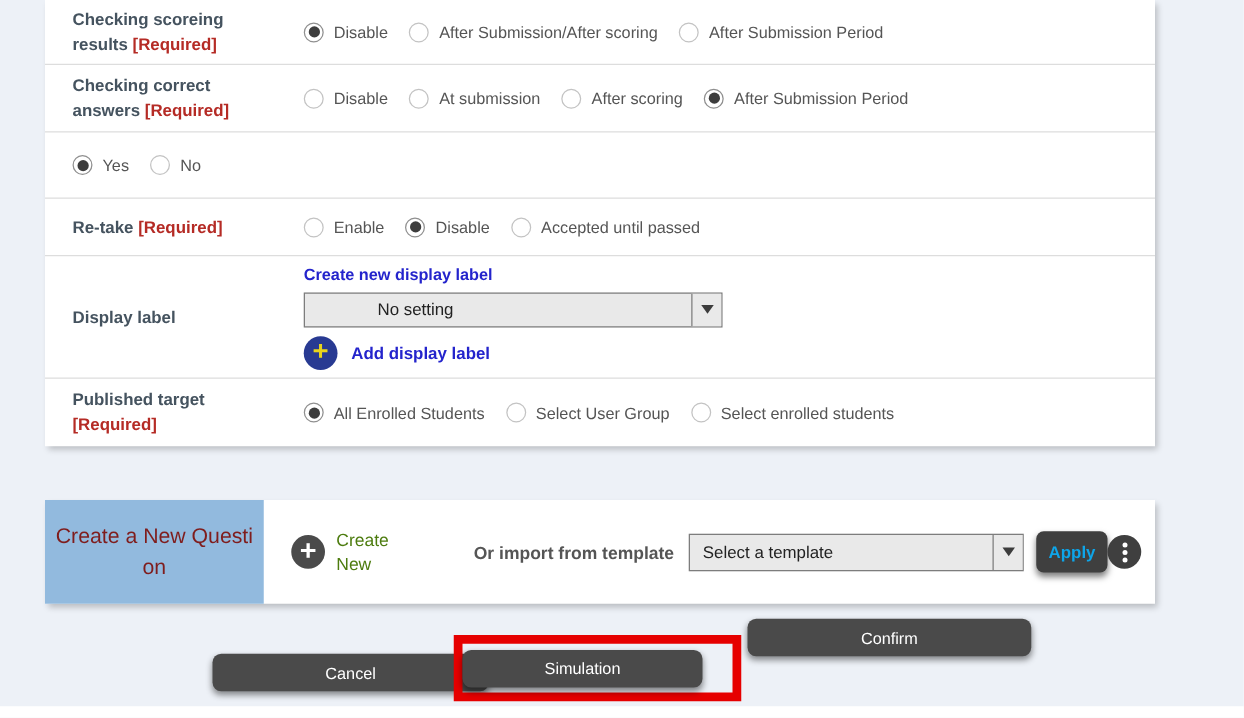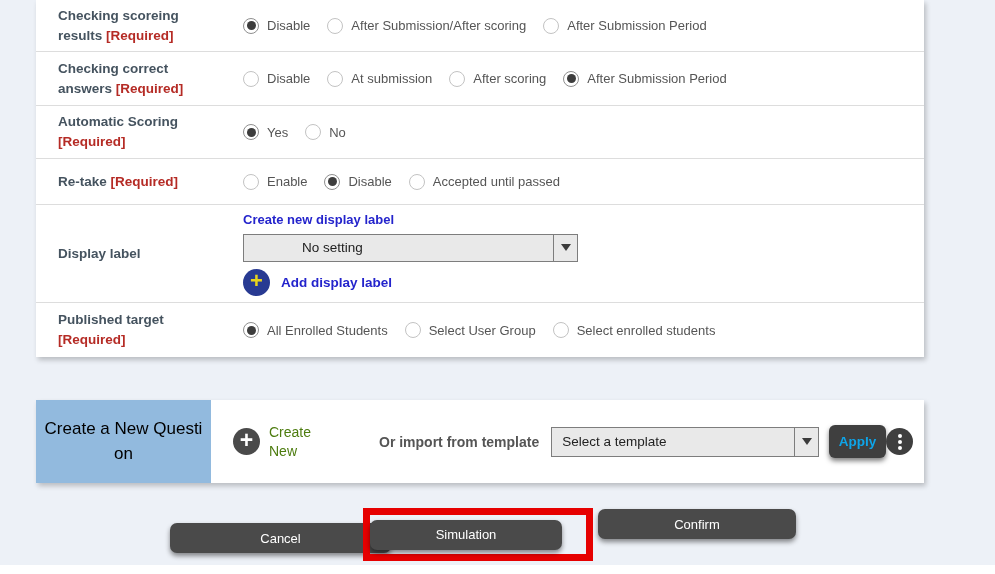--- a/index.html
+++ b/index.html
@@ -93,21 +93,21 @@
   }
   .add-text { font-size: 13.5px; font-weight: bold; color: #2424cc; }
   
   .question-panel {
     left: 36px; top: 400px; width: 888px; height: 83px;
     display: flex; align-items: center;
   }
   .q-header {
     width: 175px; height: 100%; flex: none;
     background: #92bade;
-    color: #000000;
+    color: #7f1d1d;
     font-size: 17px;
     display: flex; align-items: center; justify-content: center;
     text-align: center;
     padding: 0 7px;
     word-break: break-all;
     line-height: 1.45;
   }
   .create-new { display: flex; align-items: center; gap: 9px; margin-left: 22px; cursor: pointer; }
   .dark-circle {
     width: 27px; height: 27px; border-radius: 50%;
@@ -142,21 +142,21 @@
     position: absolute;
     height: 30px;
     background: #4a4a4a; color: #fff;
     font-size: 13px;
     font-family: "Liberation Sans", sans-serif;
     border: none; border-radius: 7px;
     box-shadow: 0 3px 5px rgba(0,0,0,0.45);
     cursor: pointer;
   }
   .cancel-btn { left: 170px; top: 523px; width: 221px; }
-  .confirm-btn { left: 598px; top: 509px; width: 198px; }
+  .confirm-btn { left: 598px; top: 495px; width: 227px; }
   .sim-frame {
     position: absolute;
     left: 363px; top: 508px; width: 230px; height: 53px;
     border: 7px solid #e60000;
     display: flex; align-items: center; justify-content: flex-start;
   }
   .sim-btn {
     width: 192px; height: 30px;
     background: #4a4a4a; color: #fff;
     font-size: 13px;
@@ -215,24 +215,20 @@
           <span class="radio-label">After scoring</span>
         </span>
         <span class="radio-item">
           <span class="radio selected"></span>
           <span class="radio-label">After Submission Period</span>
         </span>
       </div>
   </div>
 
   <div class="form-row">
-    <div class="row-label">
-      <span>Automatic Scoring</span>
-      <span class="req">[Required]</span>
-    </div>
     <div class="radio-group">
         <span class="radio-item">
           <span class="radio selected"></span>
           <span class="radio-label">Yes</span>
         </span>
         <span class="radio-item">
           <span class="radio"></span>
           <span class="radio-label">No</span>
         </span>
       </div>

